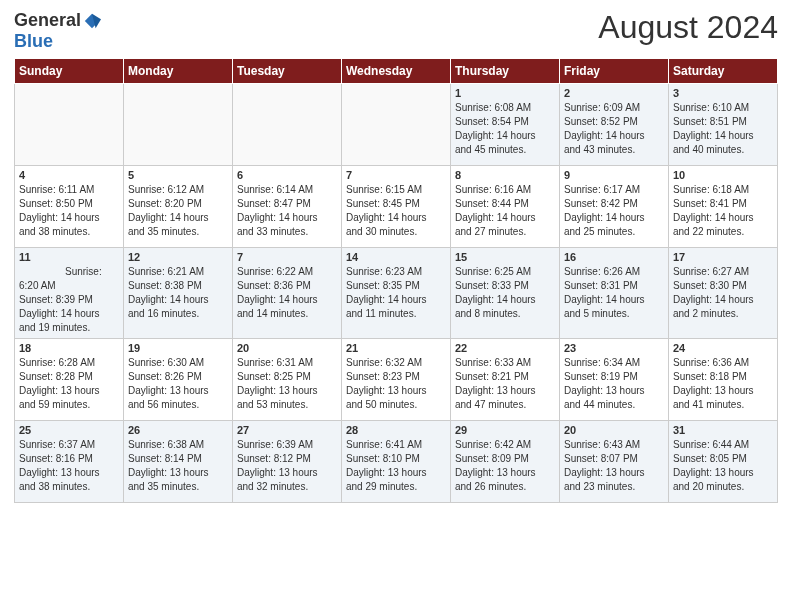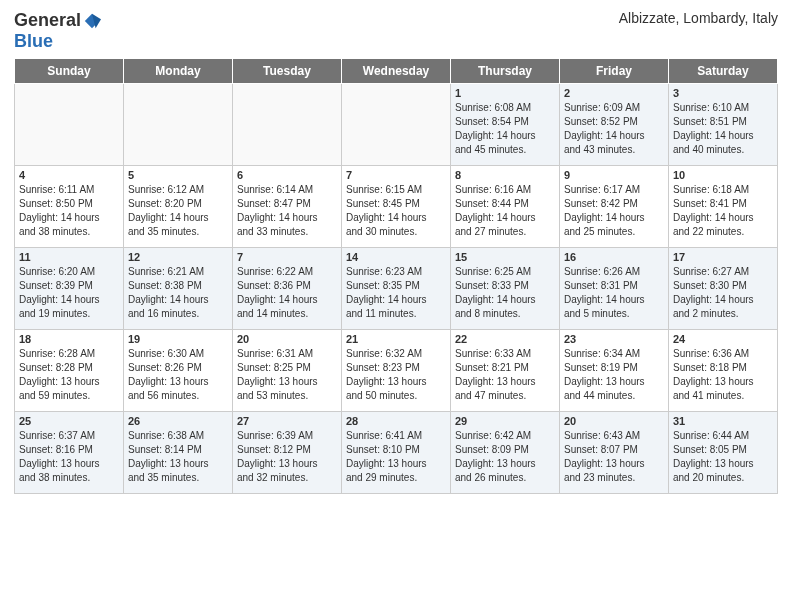--- a/index.html
+++ b/index.html
@@ -57,26 +57,26 @@
     }
     .subtitle {
       font-size: 14px;
       color: #333;
     }
     .calendar {
       width: 100%;
       border-collapse: collapse;
     }
     .calendar th {
-      background: #737373;
+      background: #7f1d1d;
       color: #fff;
       font-size: 12px;
       font-weight: bold;
       padding: 5px 4px;
-      text-align: center;
+      text-align: left;
       border: 1px solid #fff;
     }
     .calendar td {
       border: 1px solid #ccc;
       vertical-align: top;
       padding: 3px 4px;
       font-size: 9.5px;
       color: #333;
       width: calc(100% / 7);
       height: 82px;
@@ -112,21 +112,21 @@
       <div class="logo-text">
         <span class="logo-general">General</span>
         <svg class="logo-icon" viewBox="0 0 20 20" xmlns="http://www.w3.org/2000/svg">
           <polygon points="10,2 18,10 10,18 2,10" fill="#2a6eb5"></polygon>
           <polygon points="10,2 20,8 14,18" fill="#1a5a9a"></polygon>
         </svg>
       </div>
       <span class="logo-blue">Blue</span>
     </div>
     <div class="title-section">
-      <div class="subtitle">Albizzate, Lombardy, Italy</div>
+      <div class="main-title">August 2024</div>
     </div>
   </div>
 
   <table class="calendar">
     <thead>
       <tr>
       <th>Sunday</th>
           <th>Monday</th>
           <th>Tuesday</th>
           <th>Wednesday</th>
@@ -178,21 +178,21 @@
           <td><span class="day-number">9</span><span class="day-info" style="white-space: pre-line;">Sunrise: 6:17 AM
 Sunset: 8:42 PM
 Daylight: 14 hours
 and 25 minutes.</span></td>
           <td><span class="day-number">10</span><span class="day-info" style="white-space: pre-line;">Sunrise: 6:18 AM
 Sunset: 8:41 PM
 Daylight: 14 hours
 and 22 minutes.</span></td>
         </tr>
         <tr>
-          <td><span class="day-number">11</span><span class="day-info" style="white-space: pre-line;">Sunrise: 6:20 AM
+          <td><span class="day-number">11</span><span class="day-info" style="white-space: pre-line; margin-left: 46px;">Sunrise: 6:20 AM
 Sunset: 8:39 PM
 Daylight: 14 hours
 and 19 minutes.</span></td>
           <td><span class="day-number">12</span><span class="day-info" style="white-space: pre-line;">Sunrise: 6:21 AM
 Sunset: 8:38 PM
 Daylight: 14 hours
 and 16 minutes.</span></td>
           <td><span class="day-number">7</span><span class="day-info" style="white-space: pre-line;">Sunrise: 6:22 AM
 Sunset: 8:36 PM
 Daylight: 14 hours

